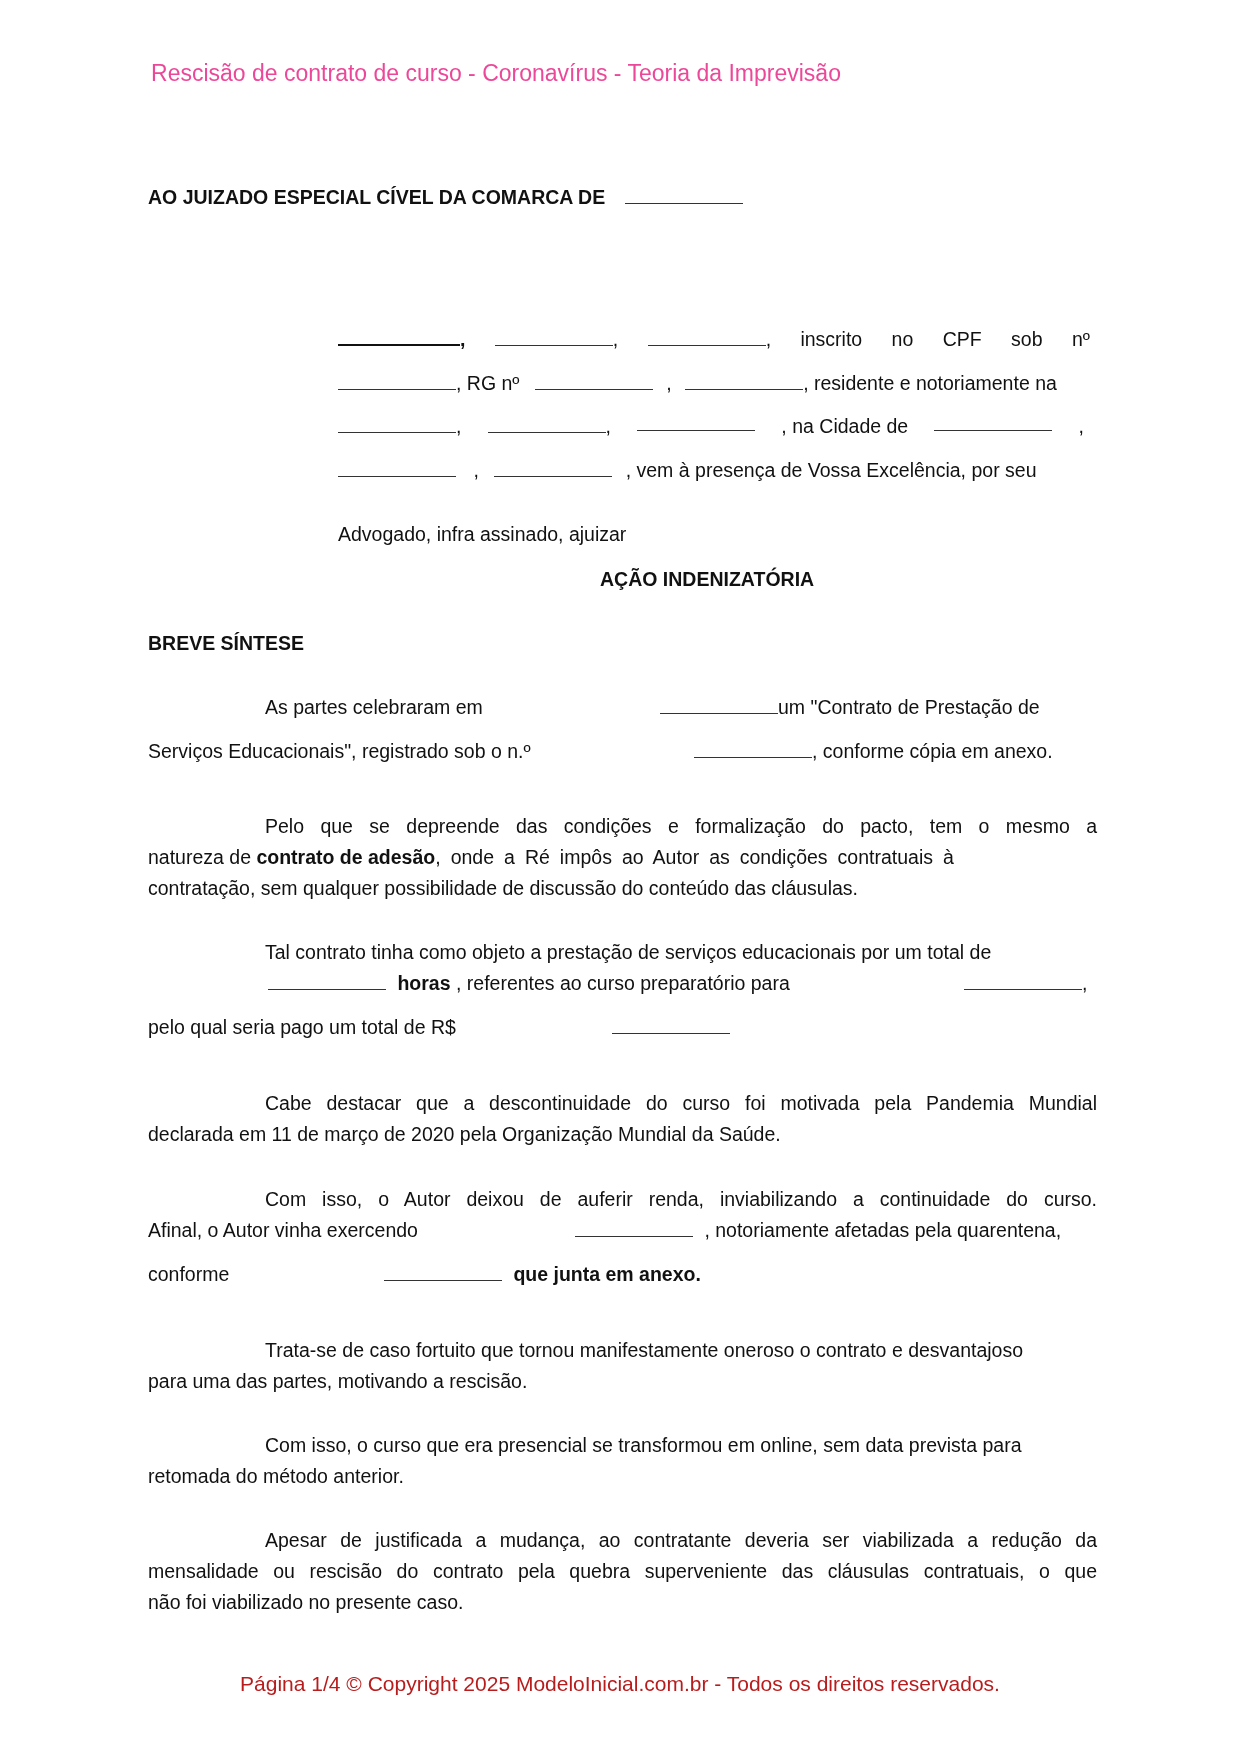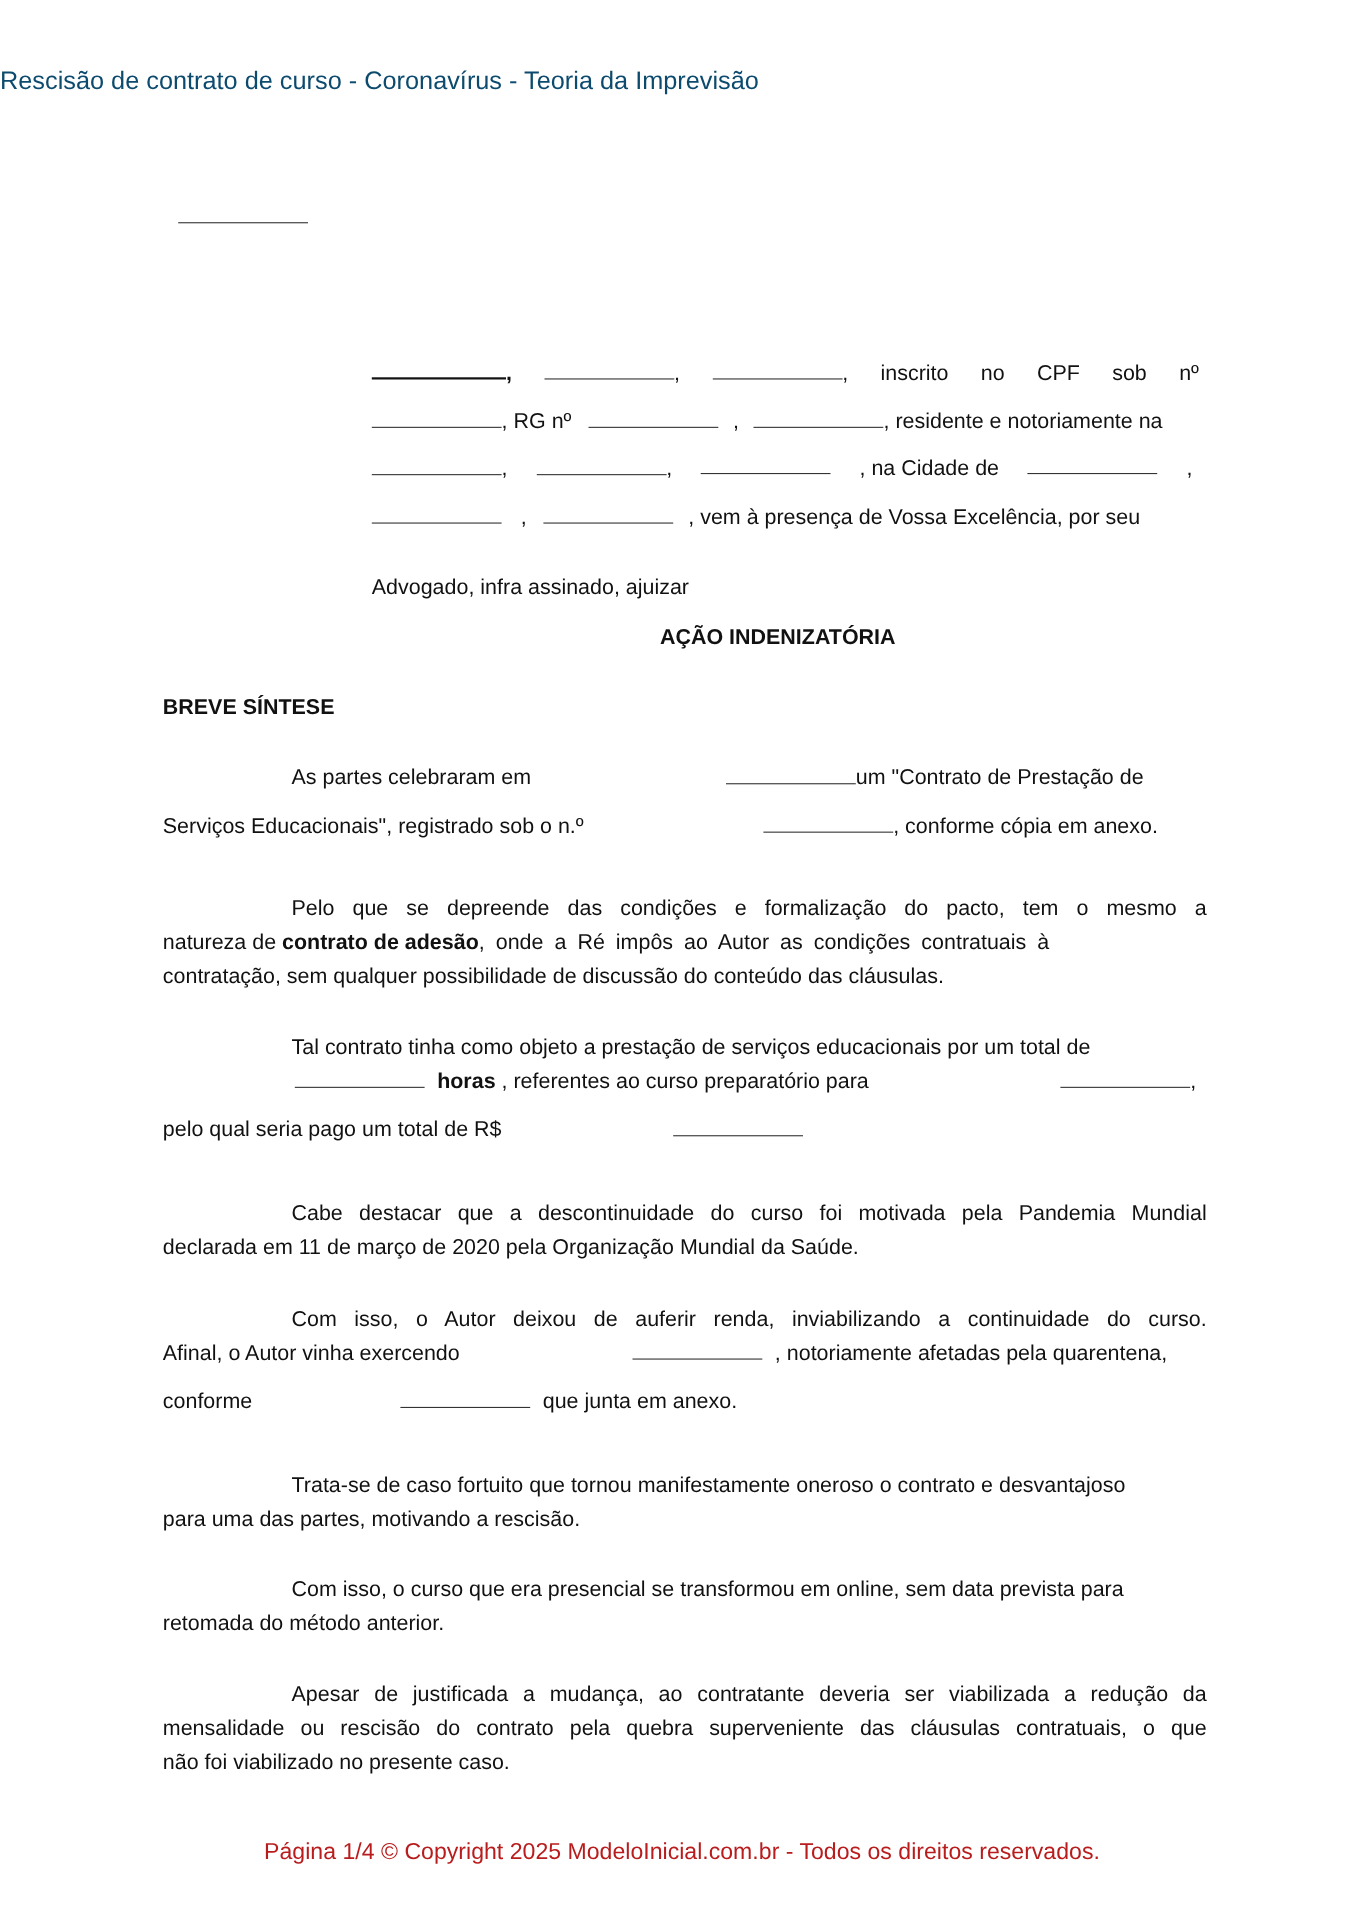--- a/index.html
+++ b/index.html
@@ -1,32 +1,33 @@
 <!DOCTYPE html>
 <html><head>
 <meta charset="utf-8">
 <style>
   html, body { margin: 0; padding: 0; background: #ffffff; }
   body { width: 1240px; height: 1754px; position: relative; overflow: hidden;
          font-family: "Liberation Sans", sans-serif; color: #111111; }
   .abs { position: absolute; white-space: nowrap; }
-  .header { top: 60px; left: 0; width: 992px; font-size: 23px; color: #0c4a6e; }
+  .header { top: 60px; left: 0; width: 992px; text-align: center; font-size: 23px; color: #ec4899; }
   .footer { top: 1672px; left: 0; width: 1240px; text-align: center; font-size: 21px; color: #b91c1c; }
   .b { font-weight: bold; }
   .line { position: absolute; font-size: 19.5px; line-height: 22px; white-space: nowrap; }
   .just { display: flex; justify-content: space-between; }
   .blank { display: inline-block; border-bottom: 1.3px solid #333; height: 15px; vertical-align: baseline; }
   .blank.thick { border-bottom: 2px solid #111; }
 </style>
 </head>
 <body>
 
 <div class="abs header">Rescisão de contrato de curso - Coronavírus - Teoria da Imprevisão</div>
 
 <div class="line b" style="top:186px; left:148px;">
+  <span>AO JUIZADO ESPECIAL CÍVEL DA COMARCA DE</span>
   <span class="blank" style="width:118px; margin-left:14px;"></span>
 </div>
 
 <div class="line just" style="top:328px; left:338px; width:752px;">
   <span><span class="blank thick" style="width:122px;"></span><span class="b">,</span></span>
   <span><span class="blank" style="width:118px;"></span><span>,</span></span>
   <span><span class="blank" style="width:118px;"></span><span>,</span></span>
   <span>inscrito</span>
   <span>no</span>
   <span>CPF</span>
@@ -96,21 +97,21 @@
 <div class="line" style="top:1092px; left:265px; width:832px; text-align:justify; text-align-last:justify;">Cabe destacar que a descontinuidade do curso foi motivada pela Pandemia Mundial</div>
 <div class="line" style="top:1123px; left:148px;">declarada em 11 de março de 2020 pela Organização Mundial da Saúde.</div>
 
 <div class="line" style="top:1188px; left:265px; width:832px; text-align:justify; text-align-last:justify;">Com isso, o Autor deixou de auferir renda, inviabilizando a continuidade do curso.</div>
 <div class="line" style="top:1219px; left:148px;">Afinal, o Autor vinha exercendo</div>
 <div class="line" style="top:1219px; left:575px;">
   <span class="blank" style="width:118px;"></span>
   <span style="margin-left:6px;">, notoriamente afetadas pela quarentena,</span>
 </div>
 <div class="line" style="top:1263px; left:148px;">conforme</div>
-<div class="line" style="top:1263px; left:364px;">
+<div class="line" style="top:1263px; left:384px;font-weight:bold;">
   <span class="blank" style="width:118px;"></span>
   <span style="margin-left:6px;">que junta em anexo.</span>
 </div>
 
 <div class="line" style="top:1339px; left:265px;">Trata-se de caso fortuito que tornou manifestamente oneroso o contrato e desvantajoso</div>
 <div class="line" style="top:1370px; left:148px;">para uma das partes, motivando a rescisão.</div>
 
 <div class="line" style="top:1434px; left:265px;">Com isso, o curso que era presencial se transformou em online, sem data prevista para</div>
 <div class="line" style="top:1465px; left:148px;">retomada do método anterior.</div>
 

